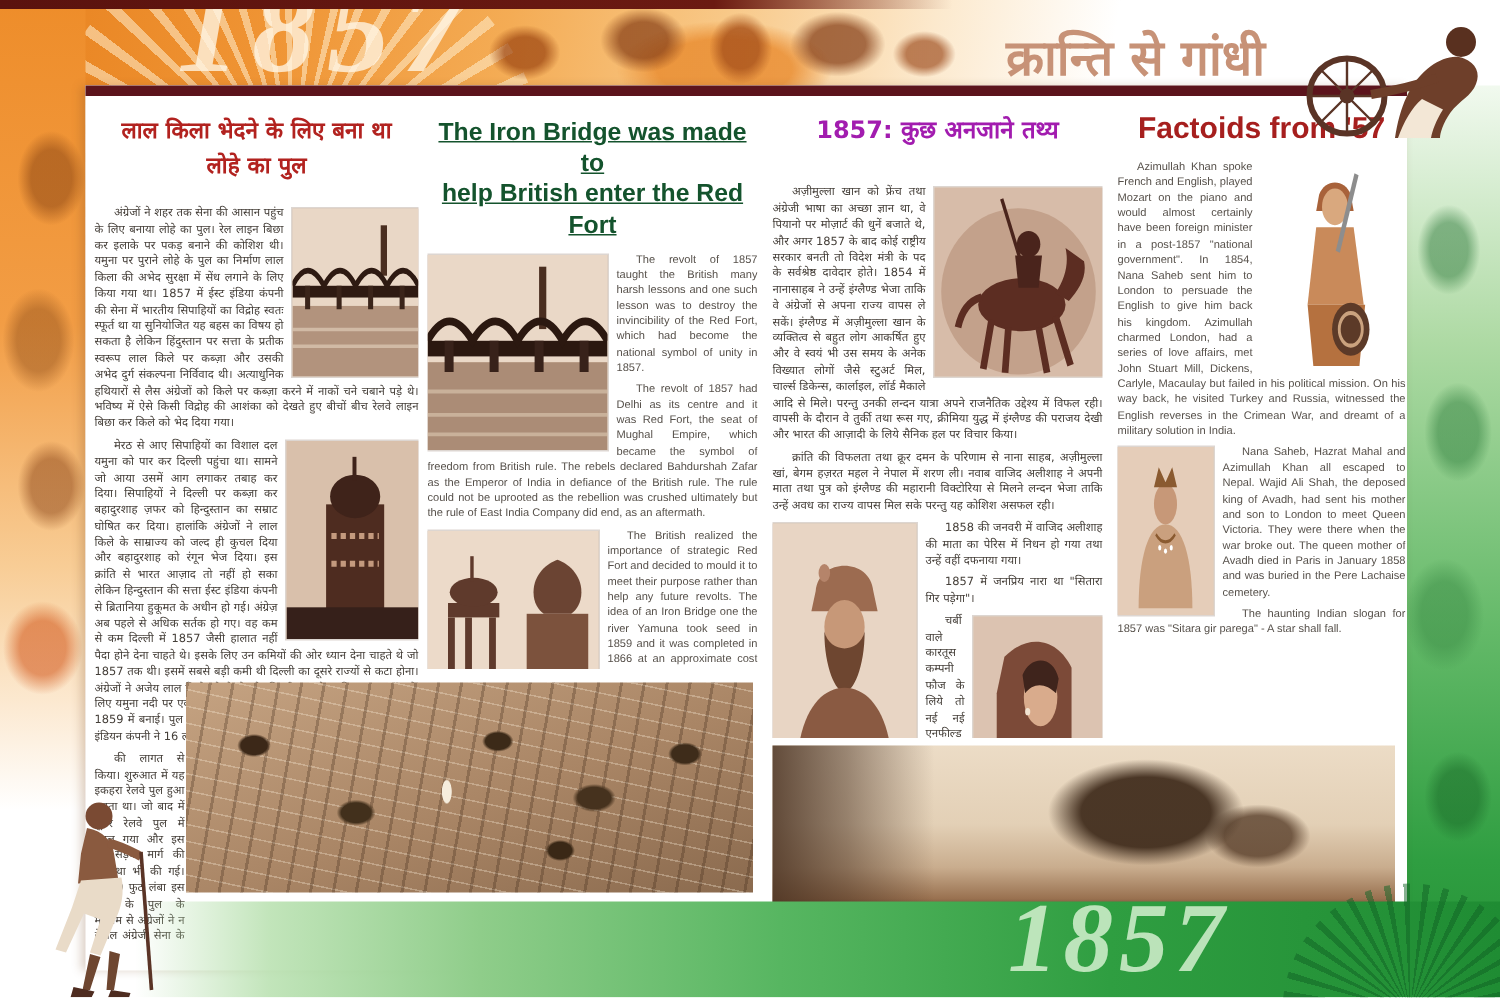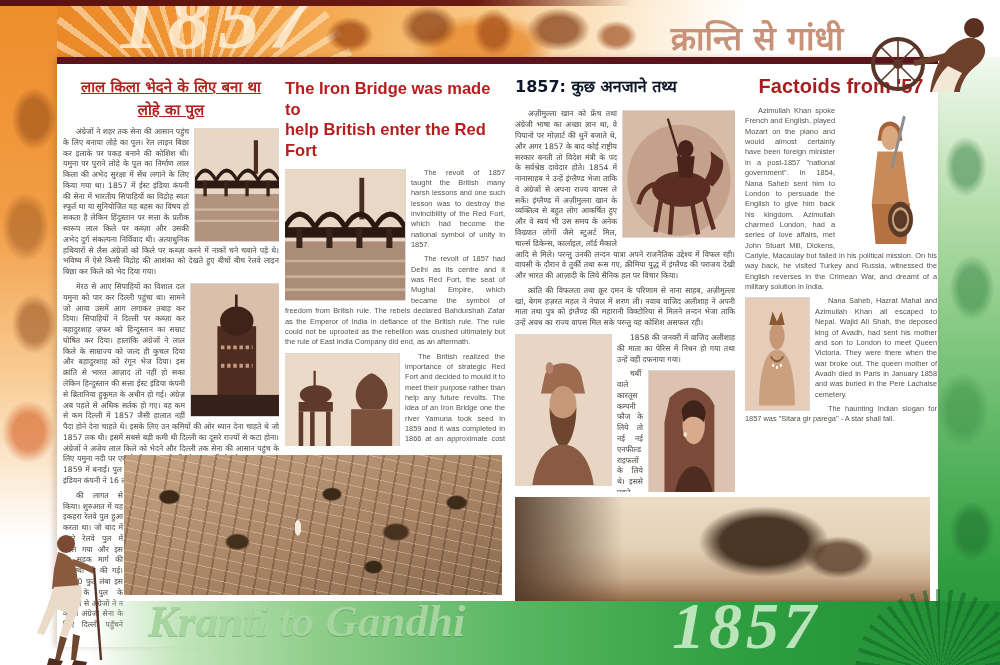--- a/index.html
+++ b/index.html
@@ -62,24 +62,24 @@
   .page{position:absolute;left:57px;top:57px;width:881px;height:583px;background:#fff;z-index:1;
         border-top:7px solid #5c141c;box-shadow:-3px 0 6px rgba(120,70,30,.25);}
 
   
   .col{position:absolute;top:10px;overflow:hidden;}
   .col1{left:6px;width:216px;height:556px;}
   .col2{left:228px;width:220px;height:372px;}
   .col3{left:458px;width:220px;height:418px;}
   .col4{left:688px;width:192px;height:418px;}
 
-  .h-hi{font:bold 15px/1.5 "DejaVu Sans",sans-serif;color:#b2221f;text-align:center;margin:2px 0 6px;text-decoration:underline;}
-  .h-en{font:bold 16.5px/1.25 "Liberation Sans",sans-serif;color:#b91c1c;text-align:left;margin:4px 0 7px;}
+  .h-hi{font:bold 15px/1.5 "DejaVu Sans",sans-serif;color:#b2221f;text-align:center;margin:2px 0 16px;}
+  .h-en{font:bold 16.5px/1.25 "Liberation Sans",sans-serif;color:#14532d;text-align:center;margin:4px 0 7px;text-decoration:underline;}
   .h-en4{font:bold 20px/1.2 "Liberation Sans",sans-serif;color:#a61f1e;text-align:center;margin:0 0 8px;}
-  .h-hi3{font:bold 16px/1.4 "DejaVu Sans",sans-serif;color:#0f172a;margin:2px 0 11px;}
+  .h-hi3{font:bold 16px/1.4 "DejaVu Sans",sans-serif;color:#a21caf;text-align:center;margin:2px 0 25px;}
 
   .t-en{font:7.4px/1.4 "Liberation Sans",sans-serif;color:#56504a;text-align:justify;
         text-indent:13px;margin:0 0 4px;}
   .t-hi{font:7.6px/1.42 "DejaVu Sans",sans-serif;color:#453f39;text-align:justify;
         text-indent:13px;margin:0 0 4px;}
 
   .fl-r{float:right;margin:2px 0 3px 6px;}
   .fl-l{float:left;margin:2px 6px 3px 0;}
 
   
@@ -228,20 +228,21 @@
         <svg viewBox="0 0 100 100" preserveAspectRatio="none">
           <rect width="100" height="100" fill="#e8d5c4"></rect>
           <path d="M30 30c2-15 38-15 40 0l3 9H27z" fill="#9c6b50"></path>
           <circle cx="36" cy="22" r="4" fill="#b5846a"></circle>
           <ellipse cx="50" cy="46" rx="14" ry="12" fill="#c79878"></ellipse>
           <path d="M36 48c0 16 8 27 14 27s14-11 14-27c-4 10-24 10-28 0z" fill="#6e4630"></path>
           <path d="M18 100c4-18 17-27 32-27s28 9 32 27z" fill="#8a5a42"></path>
         </svg>
       </span>
       <p class="t-hi">1858 की जनवरी में वाजिद अलीशाह की माता का पेरिस में निधन हो गया तथा उन्हें वहीं दफनाया गया।</p>
+      <p class="t-hi">1857 में जनप्रिय नारा था "सितारा गिर पड़ेगा"।</p>
       <span class="photo fl-r" style="width:86px;height:122px">
         <svg viewBox="0 0 100 100" preserveAspectRatio="none">
           <rect width="100" height="100" fill="#dcc3b1"></rect>
           <path d="M24 22c20-14 42-9 52 6v72H18V42z" fill="#7c4a38"></path>
           <ellipse cx="52" cy="44" rx="13" ry="16" fill="#d9ab8c"></ellipse>
           <path d="M38 32c6-11 24-11 28 2l-2 8c-8-6-18-6-24 0z" fill="#3f241c"></path>
           <circle cx="42" cy="52" r="2" fill="#f2e4d2"></circle>
           <path d="M30 100c4-14 12-22 22-22s18 8 22 22z" fill="#4e2c20"></path>
         </svg>
       </span>
@@ -278,21 +279,20 @@
       </span>
       <p class="t-en">Nana Saheb, Hazrat Mahal and Azimullah Khan all escaped to Nepal. Wajid Ali Shah, the deposed king of Avadh, had sent his mother and son to London to meet Queen Victoria. They were there when the war broke out. The queen mother of Avadh died in Paris in January 1858 and was buried in the Pere Lachaise cemetery.</p>
       <p class="t-en">The haunting Indian slogan for 1857 was "Sitara gir parega" - A star shall fall.</p>
 
     </div>
 
     <div class="landscape"></div>
   </div>
 
   <div class="bottom-band">
-    <div class="footer-script">Kranti to Gandhi</div>
     <div class="year-bottom">1857</div>
     <div class="rays-br"></div>
   </div>
 
   <div class="gandhi-walk">
     <svg viewBox="0 0 150 137" preserveAspectRatio="none">
       <circle cx="64" cy="16" r="9" fill="#7a4a33"></circle>
       <path d="M56 24c11 2 17 9 18 17l3 18-27 2 2-20z" fill="#8a5a3f"></path>
       <path d="M52 59l27-2c2 10 0 20-4 28l-10 24-7-2 7-22-11-4-12 26-7-2 11-28z" fill="#e9dbc8"></path>
       <path d="M58 108l-5 24h5l7-22zM71 106l-2 26h5l4-24z" fill="#6e4630"></path>

